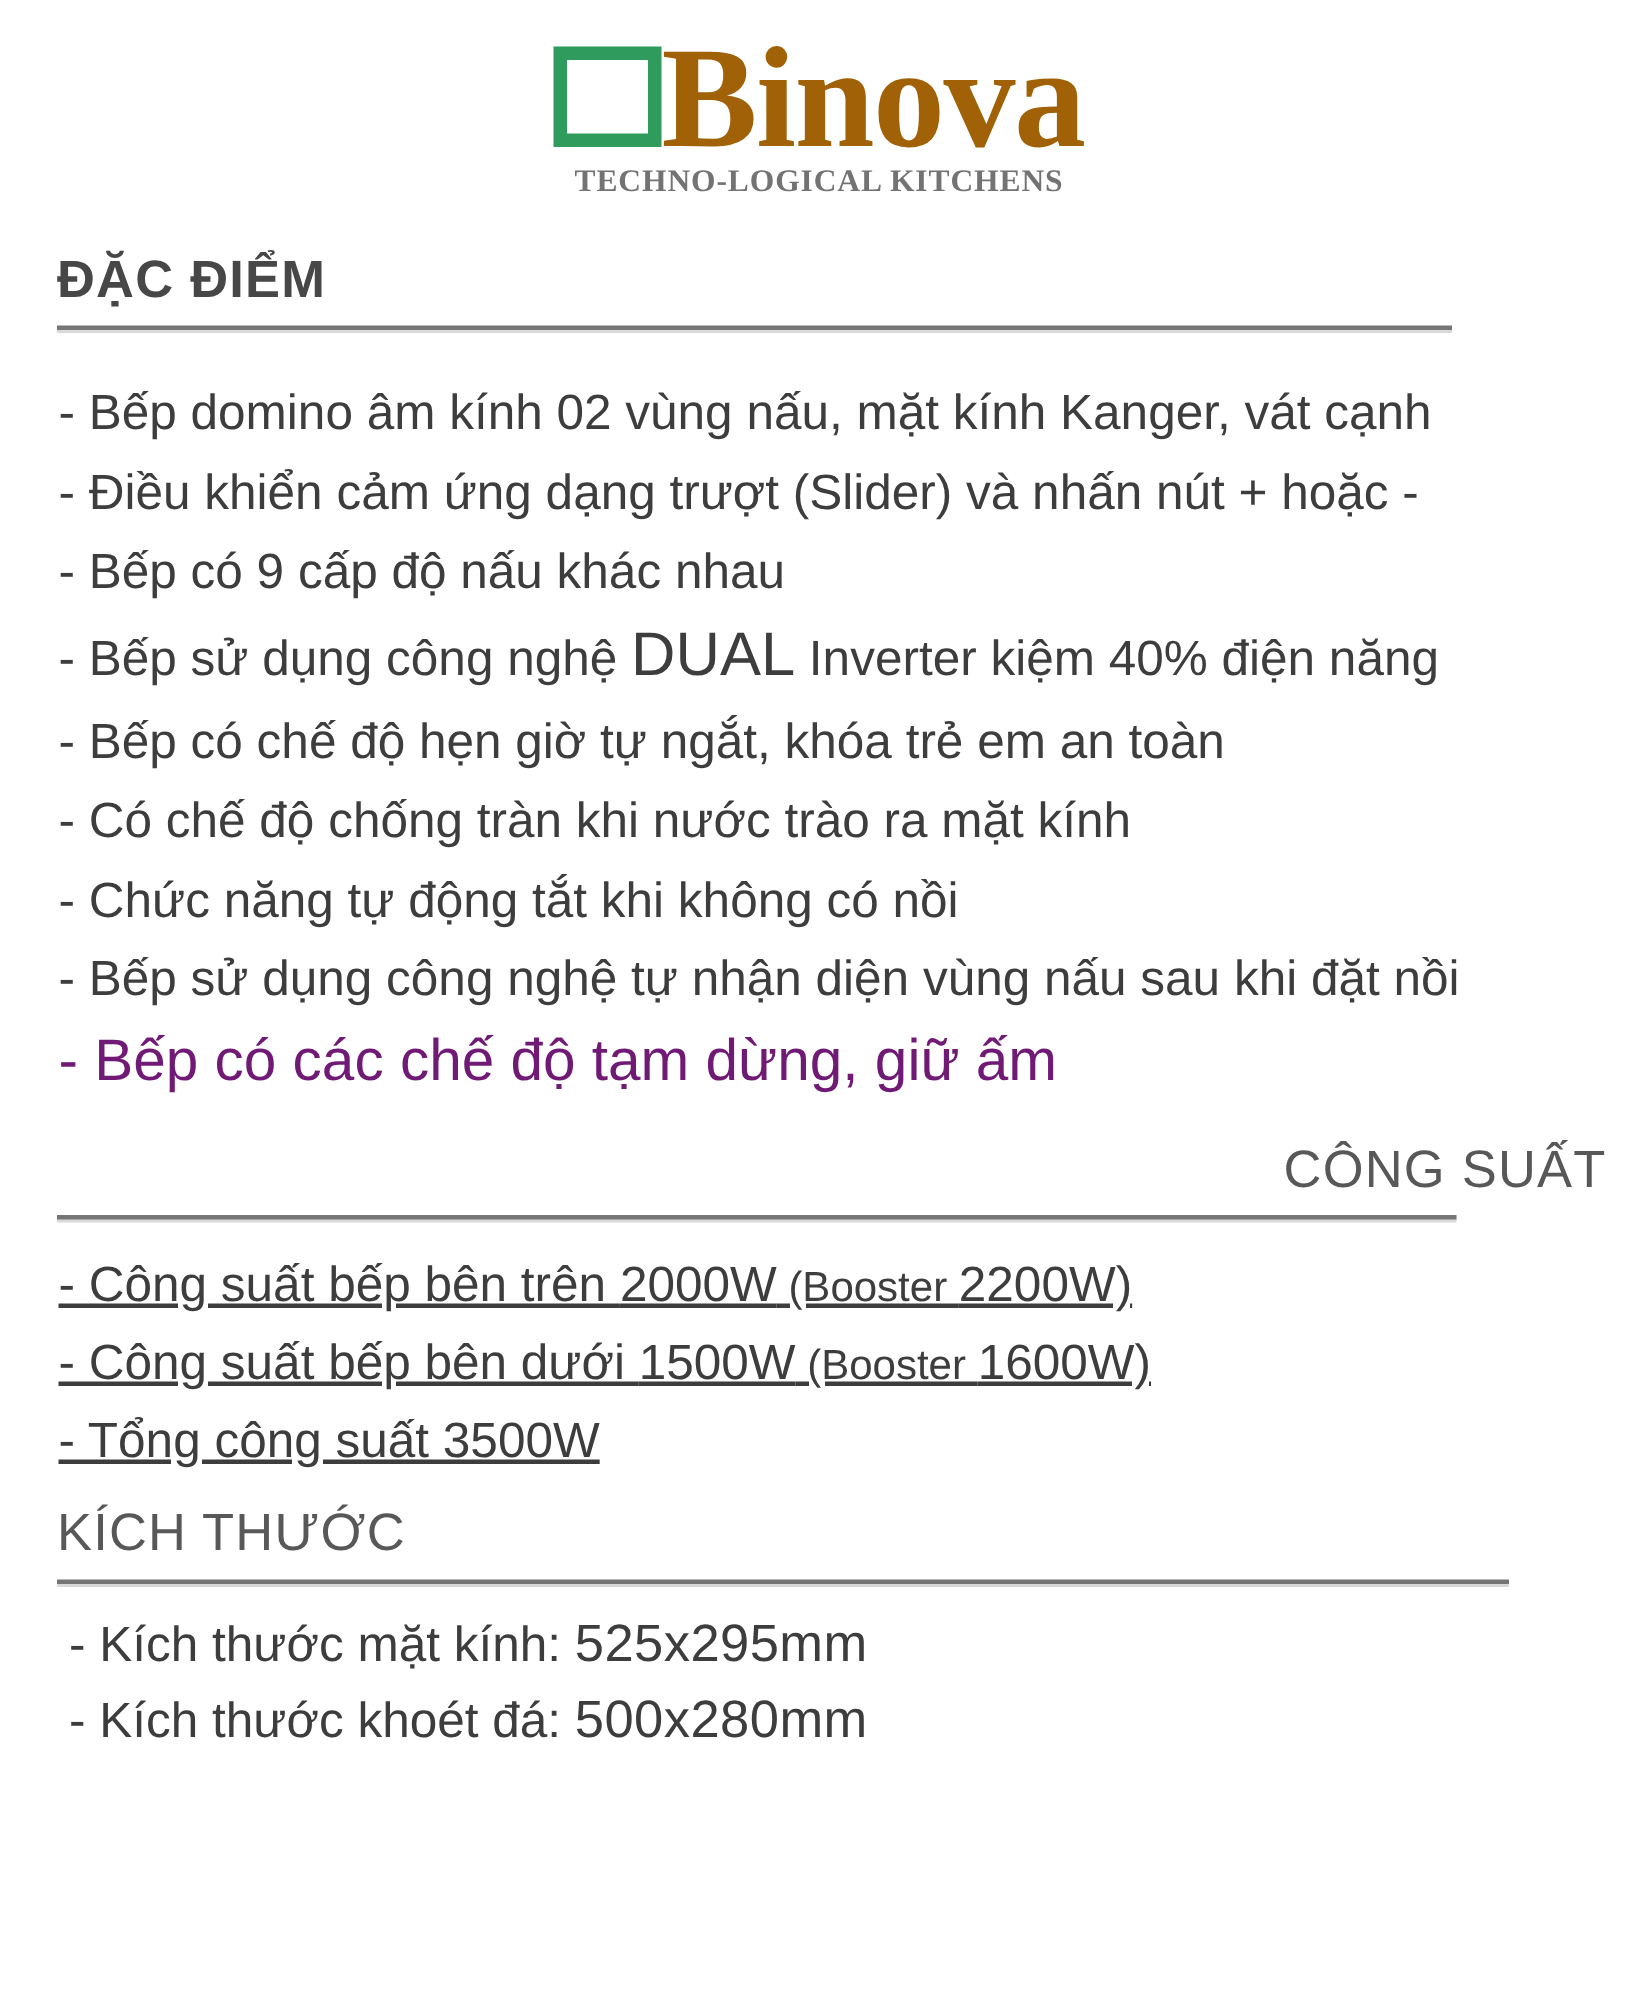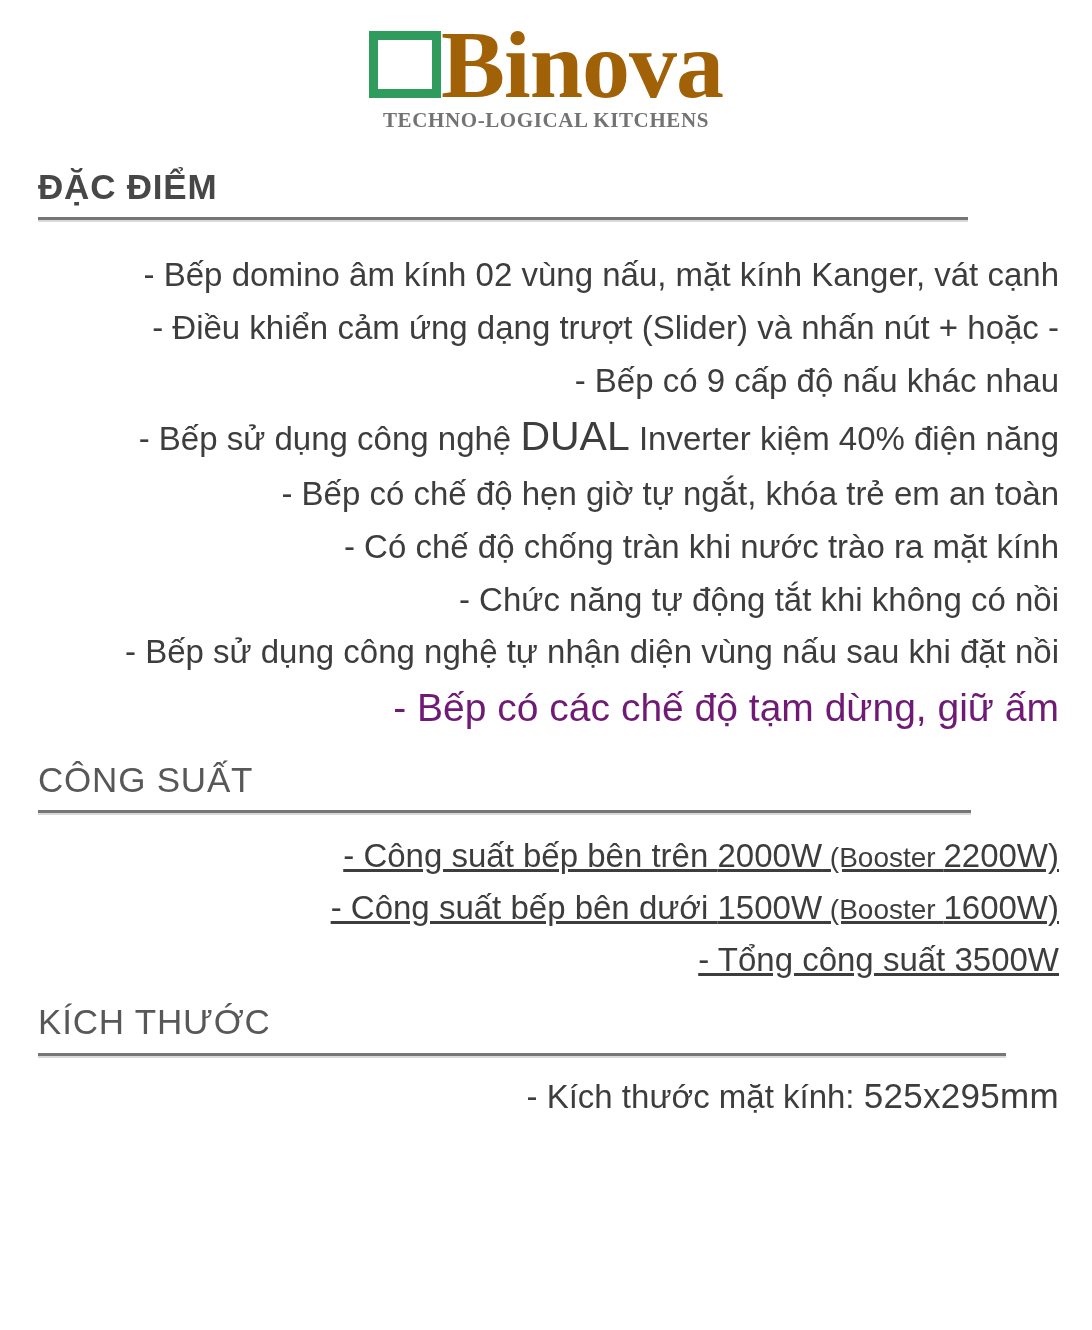--- a/index.html
+++ b/index.html
@@ -73,41 +73,40 @@
     background: #767676;
     box-shadow: 0 2px 0 #d9d9d9;
     margin-top: 12px;
   }
   .rule-features { width: 930px; }
   .rule-power    { width: 933px; }
   .rule-dims     { width: 968px; }
 
   ul {
     list-style: none;
-    margin: 12px;
+    margin: 1px;
     padding: 0;
-    text-align: right;
   }
   li {
     font-size: 33px;
     line-height: 1.02;
     color: #3d3d3d;
     white-space: nowrap;
   }
 
   ul.features { margin-top: 38px; }
   ul.features li { margin-bottom: 19px; }
   ul.features li.item-large {
     font-size: 39px;
     color: #701a75;
     margin-top: 4px;
   }
   .em-big { font-size: 41px; }
 
-  h2.power-title { margin-top: 34px; }
+  h2.power-title { margin-top: 34px; text-align: right; }
   ul.power { margin-top: 26px; text-decoration: underline; }
   ul.power li { margin-bottom: 18px; }
   .paren { font-size: 28px; }
 
   h2.dims-title { margin-top: 28px; }
   ul.dims { margin-top: 22px; padding-left: 7px; }
   ul.dims li { margin-bottom: 15px; }
   .dim-value { font-size: 35px; letter-spacing: 0.3px; }
 </style>
 </head>
@@ -145,15 +144,16 @@
     <li><span>- Công suất bếp bên trên </span><span>2000W</span><span class="paren"> (Booster </span><span>2200W)</span></li>
     <li><span>- Công suất bếp bên dưới </span><span>1500W</span><span class="paren"> (Booster </span><span>1600W)</span></li>
     <li><span>- Tổng công suất 3500W</span></li>
   </ul>
 
   <h2 class="hd-light dims-title">KÍCH THƯỚC</h2>
   <div class="rule rule-dims"></div>
 
   <ul class="dims">
     <li><span>- Kích thước mặt kính: </span><span class="dim-value">525x295mm</span></li>
+    <li><span>- Kích thước khoét đá: </span><span class="dim-value">500x280mm</span></li>
   </ul>
 
 </div>
 
 </body></html>

